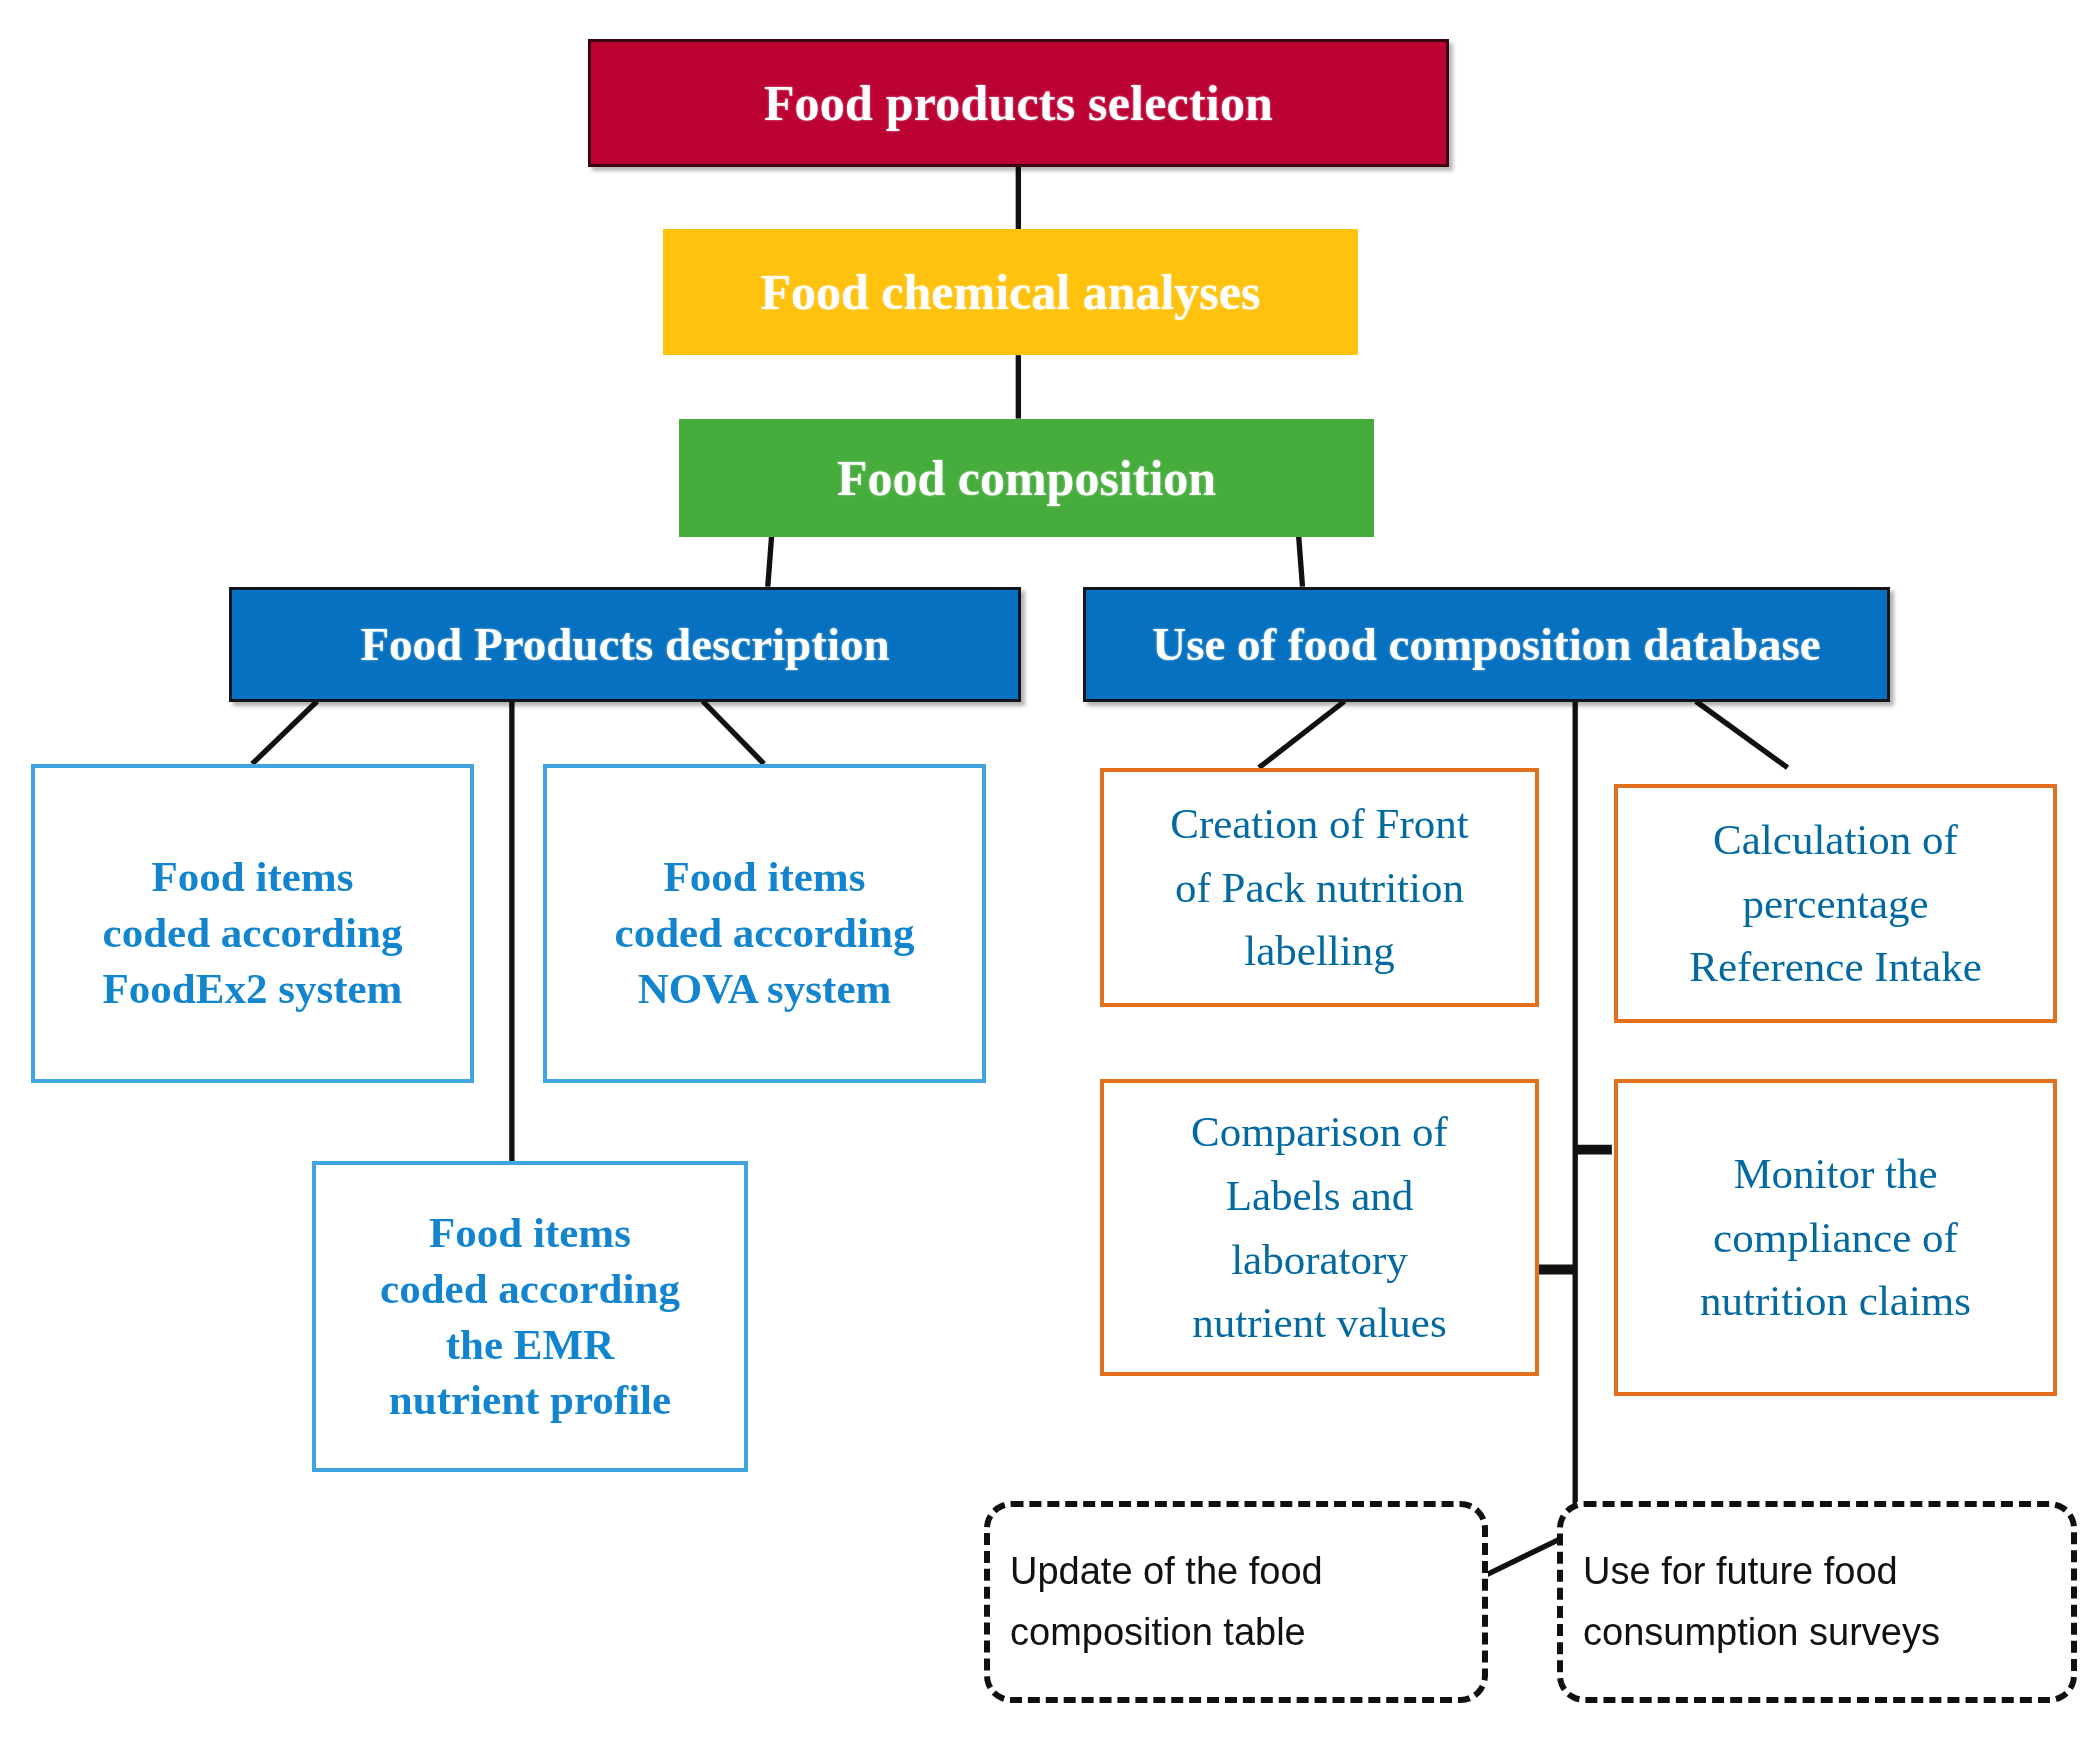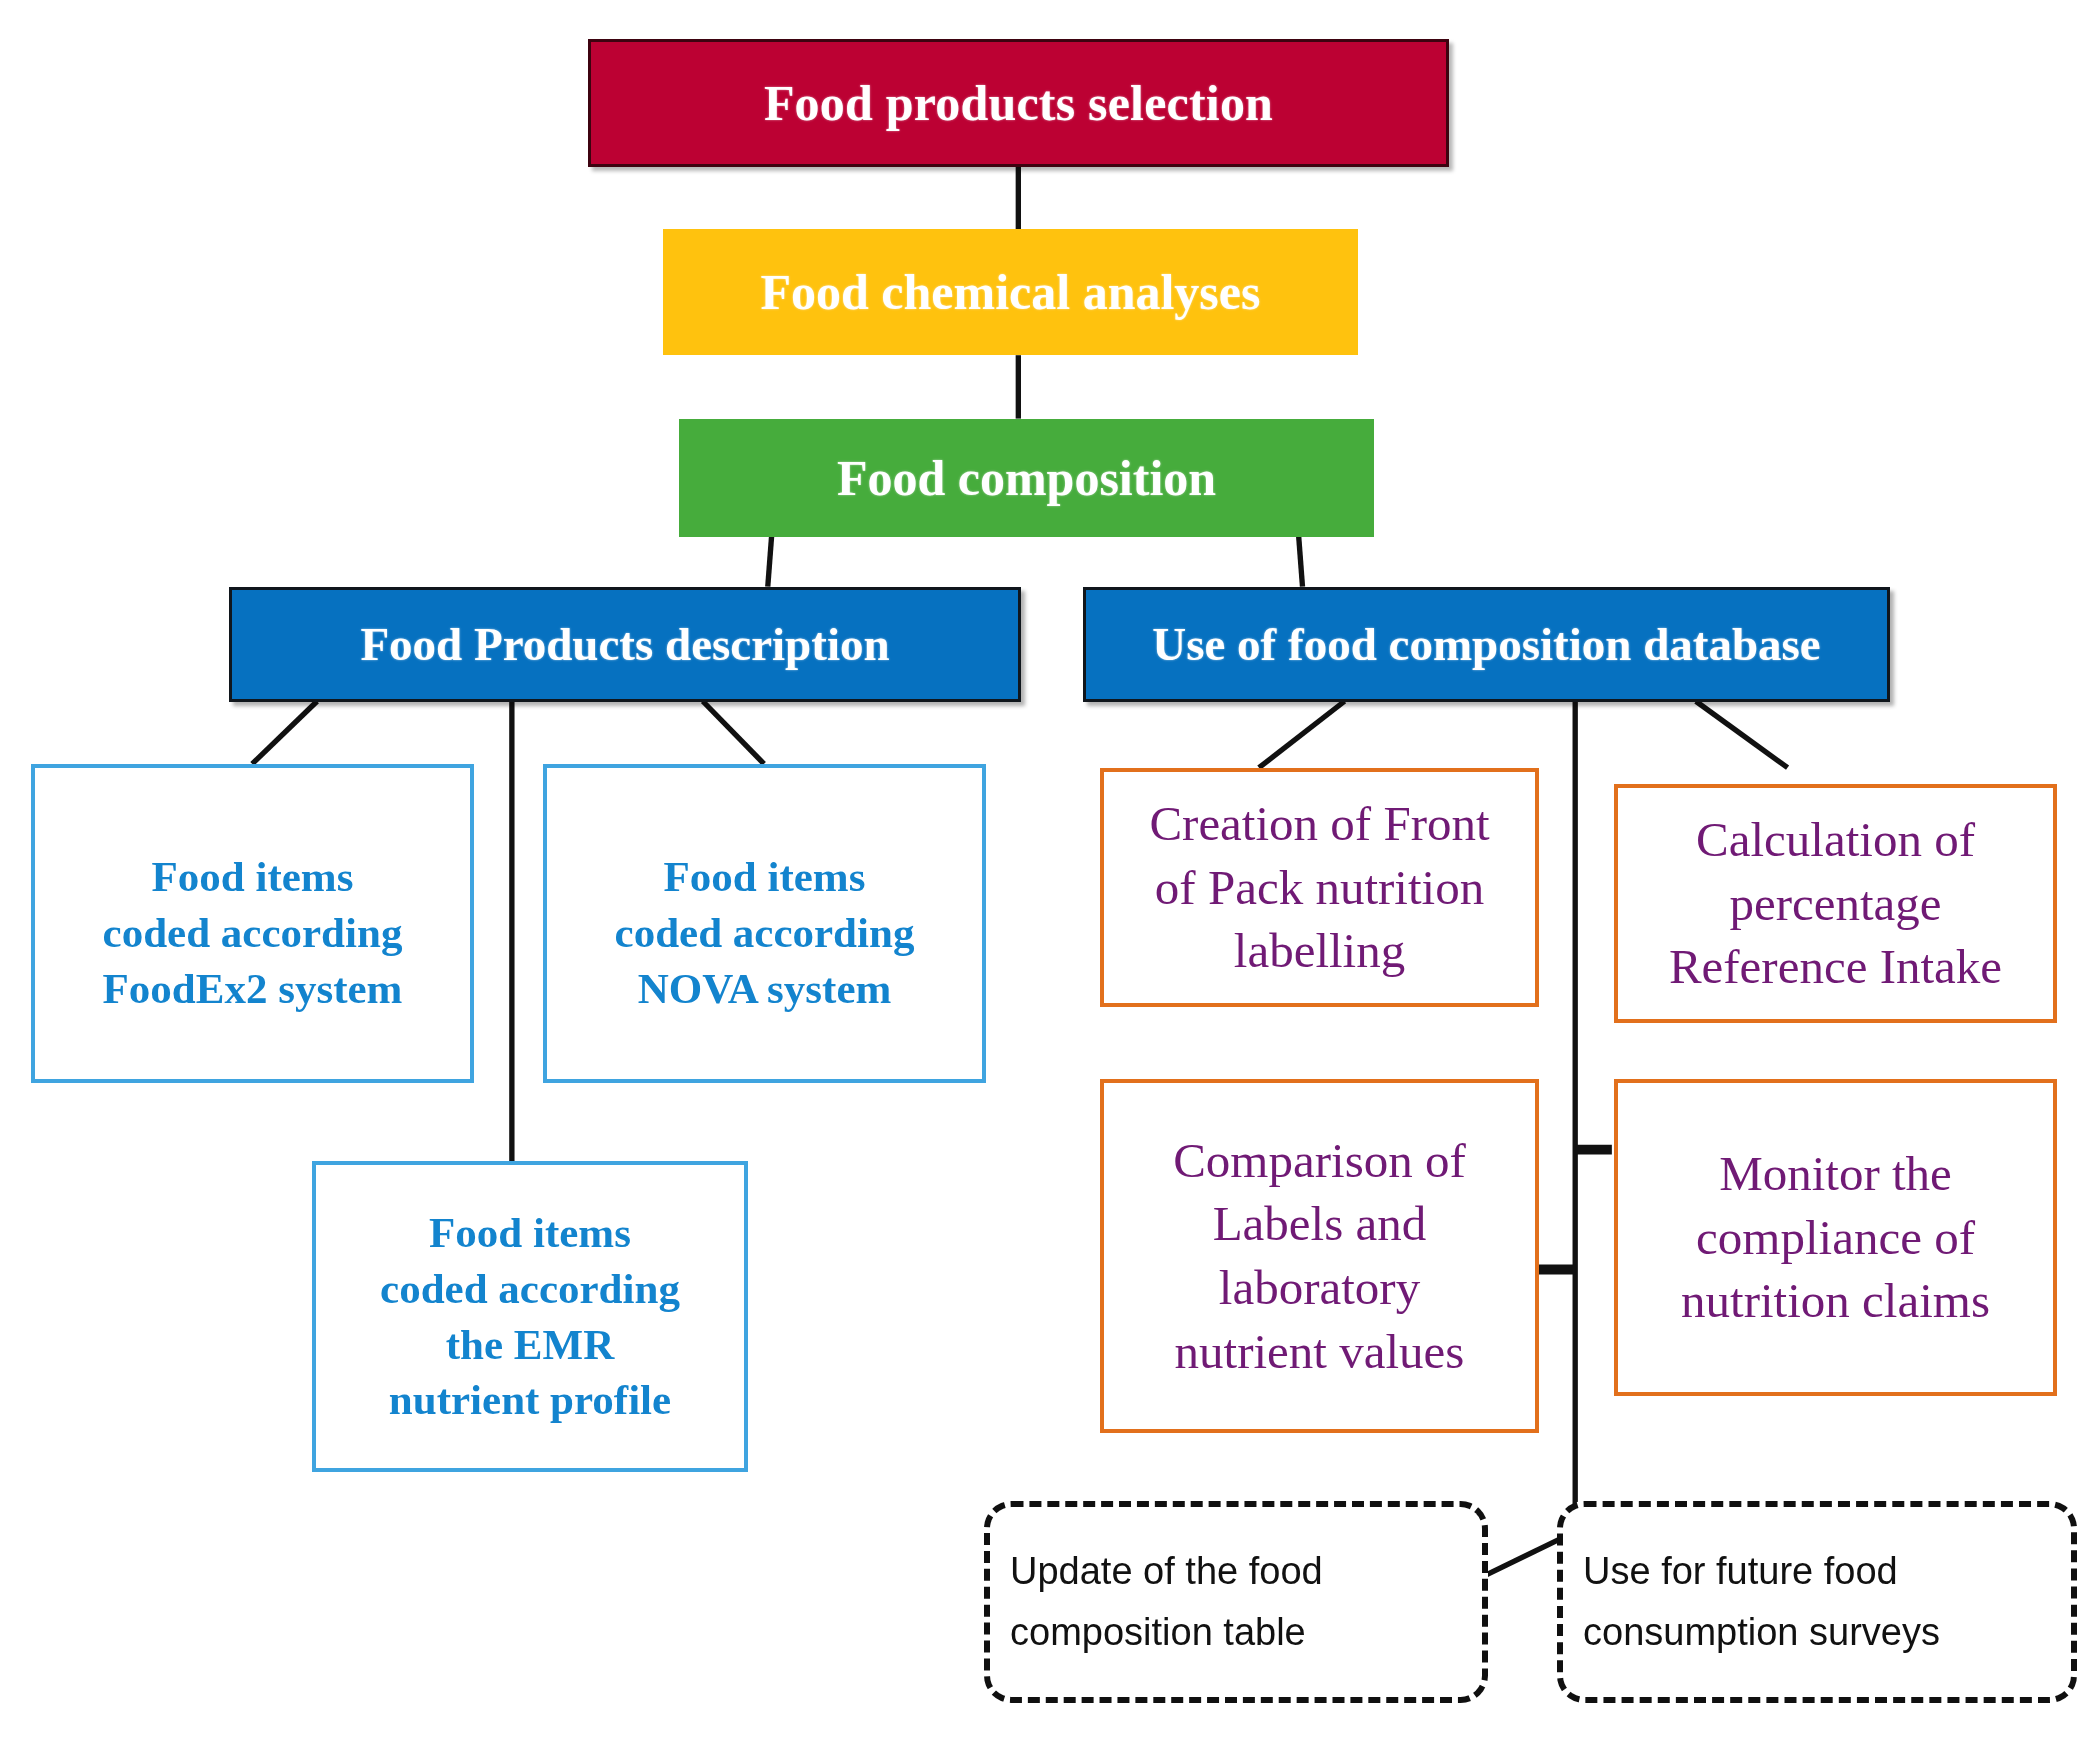--- a/index.html
+++ b/index.html
@@ -90,24 +90,25 @@
     padding-top: 26px;
   }
   .n-lblue.mid {
     align-items: center;
     padding-top: 7.6px;
   }
 
   
   .n-orange {
     background: #ffffff;
-    color: #701a75;
+    color: #0369a1;
     border: 4.6px solid #E2701C;
-    font-size: 49px;
+    font-size: 43px;
     padding: 7.6px 10.7px;
+    gap: 8px;
   }
 
   
   .n-dashed {
     background: #ffffff;
     color: #111111;
     border: 6.9px dashed #101010;
     border-radius: 27.5px;
     font-family: "Liberation Sans", "DejaVu Sans", sans-serif;
     font-size: 38px;
@@ -194,21 +195,21 @@
     <span class="label">of Pack nutrition</span>
     <span class="label">labelling</span>
   </div>
 
   <div class="node n-orange" style="left:1614px; top:784px; width:443px; height:239px; flex-direction:column;">
     <span class="label">Calculation of</span>
     <span class="label">percentage</span>
     <span class="label">Reference Intake</span>
   </div>
 
-  <div class="node n-orange" style="left:1100px; top:1079px; width:439px; height:354px; flex-direction:column;">
+  <div class="node n-orange" style="left:1100px; top:1079px; width:439px; height:297px; flex-direction:column;">
     <span class="label">Comparison of</span>
     <span class="label">Labels and</span>
     <span class="label">laboratory</span>
     <span class="label">nutrient values</span>
   </div>
 
   <div class="node n-orange" style="left:1614px; top:1079px; width:443px; height:317px; flex-direction:column;">
     <span class="label">Monitor the</span>
     <span class="label">compliance of</span>
     <span class="label">nutrition claims</span>

